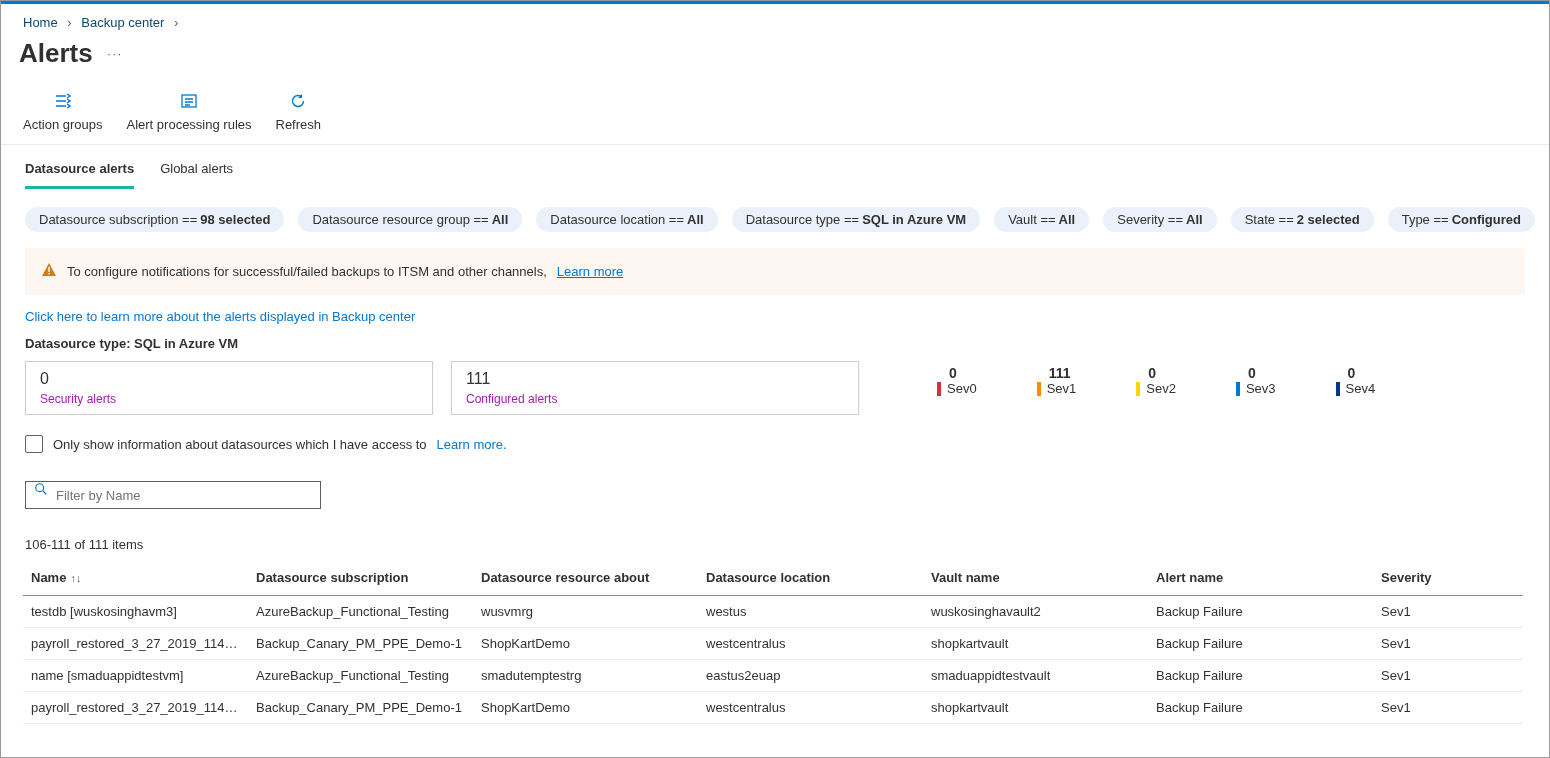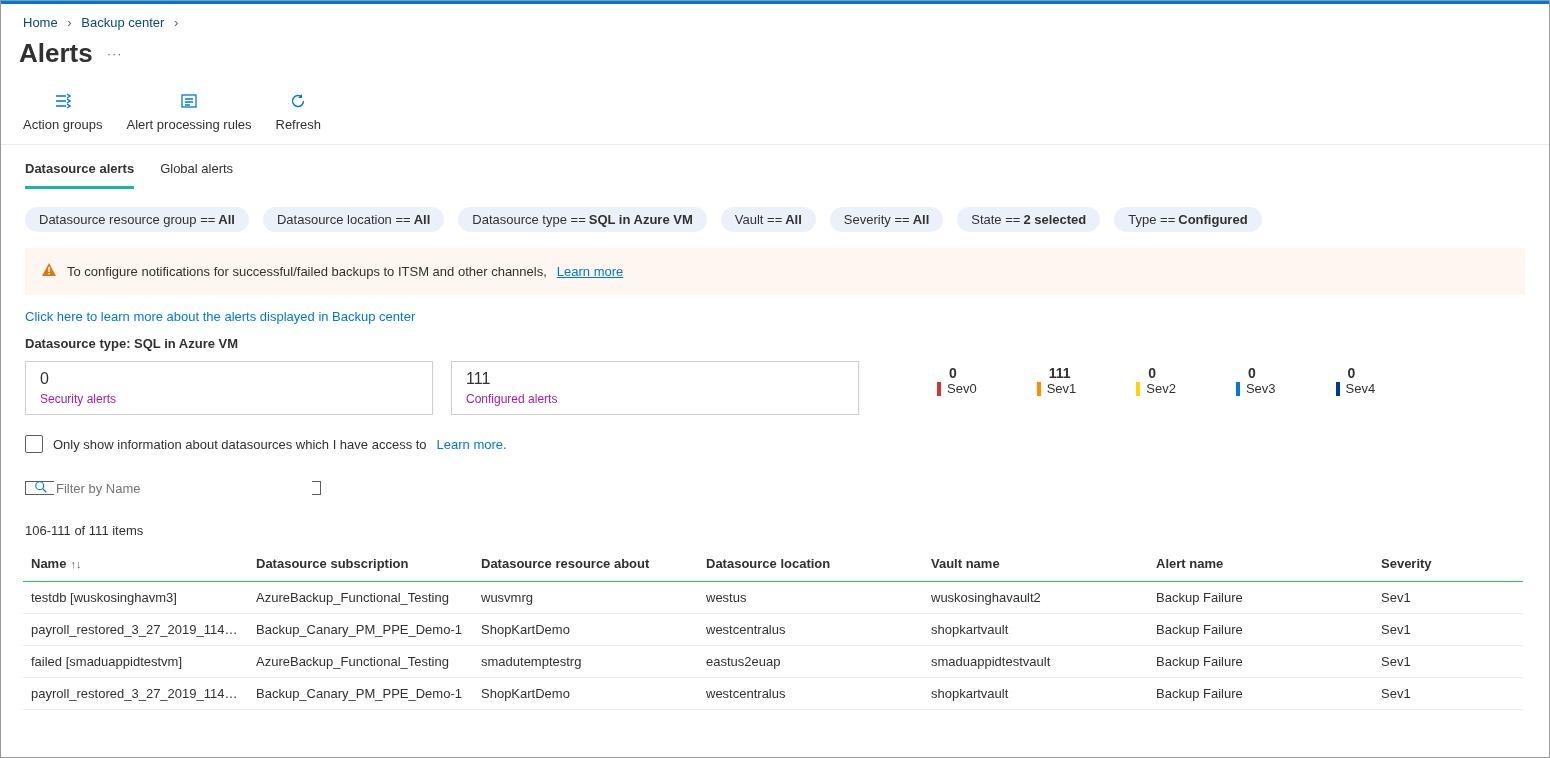--- a/index.html
+++ b/index.html
@@ -48,21 +48,21 @@
   .sev-bar { width:4px; height:14px; display:inline-block;}
   .sev0 { background:#d13438;}
   .sev1 { background:#ff8c00;}
   .sev2 { background:#ffd500;}
   .sev3 { background:#0078d4;}
   .sev4 { background:#003a8c;}
 
   .checkbox-row { display:flex; align-items:center; gap:10px; margin: 6px 0 28px 0;}
   .chk { width:18px; height:18px; border:1px solid #605e5c; border-radius:2px; cursor:pointer; }
 
-  .filter-input { width:296px; height:14px; border:1px solid #605e5c; display:flex; align-items:center; gap:6px; padding:0 8px;}
+  .filter-input { width:296px; height:28px; border:1px solid #605e5c; display:flex; gap:6px; padding:0 8px;}
   .filter-input input { border:none; outline:none; flex:1; font-size:13px;}
   .search-ico { color:#0078d4;}
 
   .count-text { margin: 28px 0 8px 0;}
 
   table { width: 100%; border-collapse: collapse; margin-left:-2px;}
   th { text-align:left; font-weight:600; padding: 10px 8px; border-bottom:1px solid #22c55e; font-size:13px; white-space:nowrap;}
   th .sort { margin-left:4px; color:#605e5c; font-size:11px;}
   td { padding: 8px 8px; border-bottom:1px solid #edebe9; font-size:13px; white-space:nowrap; overflow:hidden; text-overflow:ellipsis; max-width:0;}
   .col-name{width:15%;} .col-sub{width:15%;} .col-rg{width:15%;} .col-loc{width:15%;} .col-vault{width:15%;} .col-alert{width:15%;} .col-sev{width:10%;}
@@ -114,20 +114,24 @@
     <span>Refresh</span>
   </div>
 </div>
 
 <div class="tabs">
   <div class="tab active">Datasource alerts</div>
   <div class="tab">Global alerts</div>
 </div>
 
 <div class="filters" id="filters">
+      <div class="pill">
+        <span>Datasource subscription == </span>
+        <b>98 selected</b>
+      </div>
       <div class="pill">
         <span>Datasource resource group == </span>
         <b>All</b>
       </div>
       <div class="pill">
         <span>Datasource location == </span>
         <b>All</b>
       </div>
       <div class="pill">
         <span>Datasource type == </span>
@@ -258,21 +262,21 @@
           <tr>
             <td class="col-name">payroll_restored_3_27_2019_1143 [s...</td>
             <td class="col-sub">Backup_Canary_PM_PPE_Demo-1</td>
             <td class="col-rg">ShopKartDemo</td>
             <td class="col-loc">westcentralus</td>
             <td class="col-vault">shopkartvault</td>
             <td class="col-alert">Backup Failure</td>
             <td class="col-sev">Sev1</td>
           </tr>
           <tr>
-            <td class="col-name">failed [smaduappidtestvm]</td>
+            <td class="col-name">name [smaduappidtestvm]</td>
             <td class="col-sub">AzureBackup_Functional_Testing</td>
             <td class="col-rg">smadutemptestrg</td>
             <td class="col-loc">eastus2euap</td>
             <td class="col-vault">smaduappidtestvault</td>
             <td class="col-alert">Backup Failure</td>
             <td class="col-sev">Sev1</td>
           </tr>
           <tr>
             <td class="col-name">payroll_restored_3_27_2019_1143 [s...</td>
             <td class="col-sub">Backup_Canary_PM_PPE_Demo-1</td>

